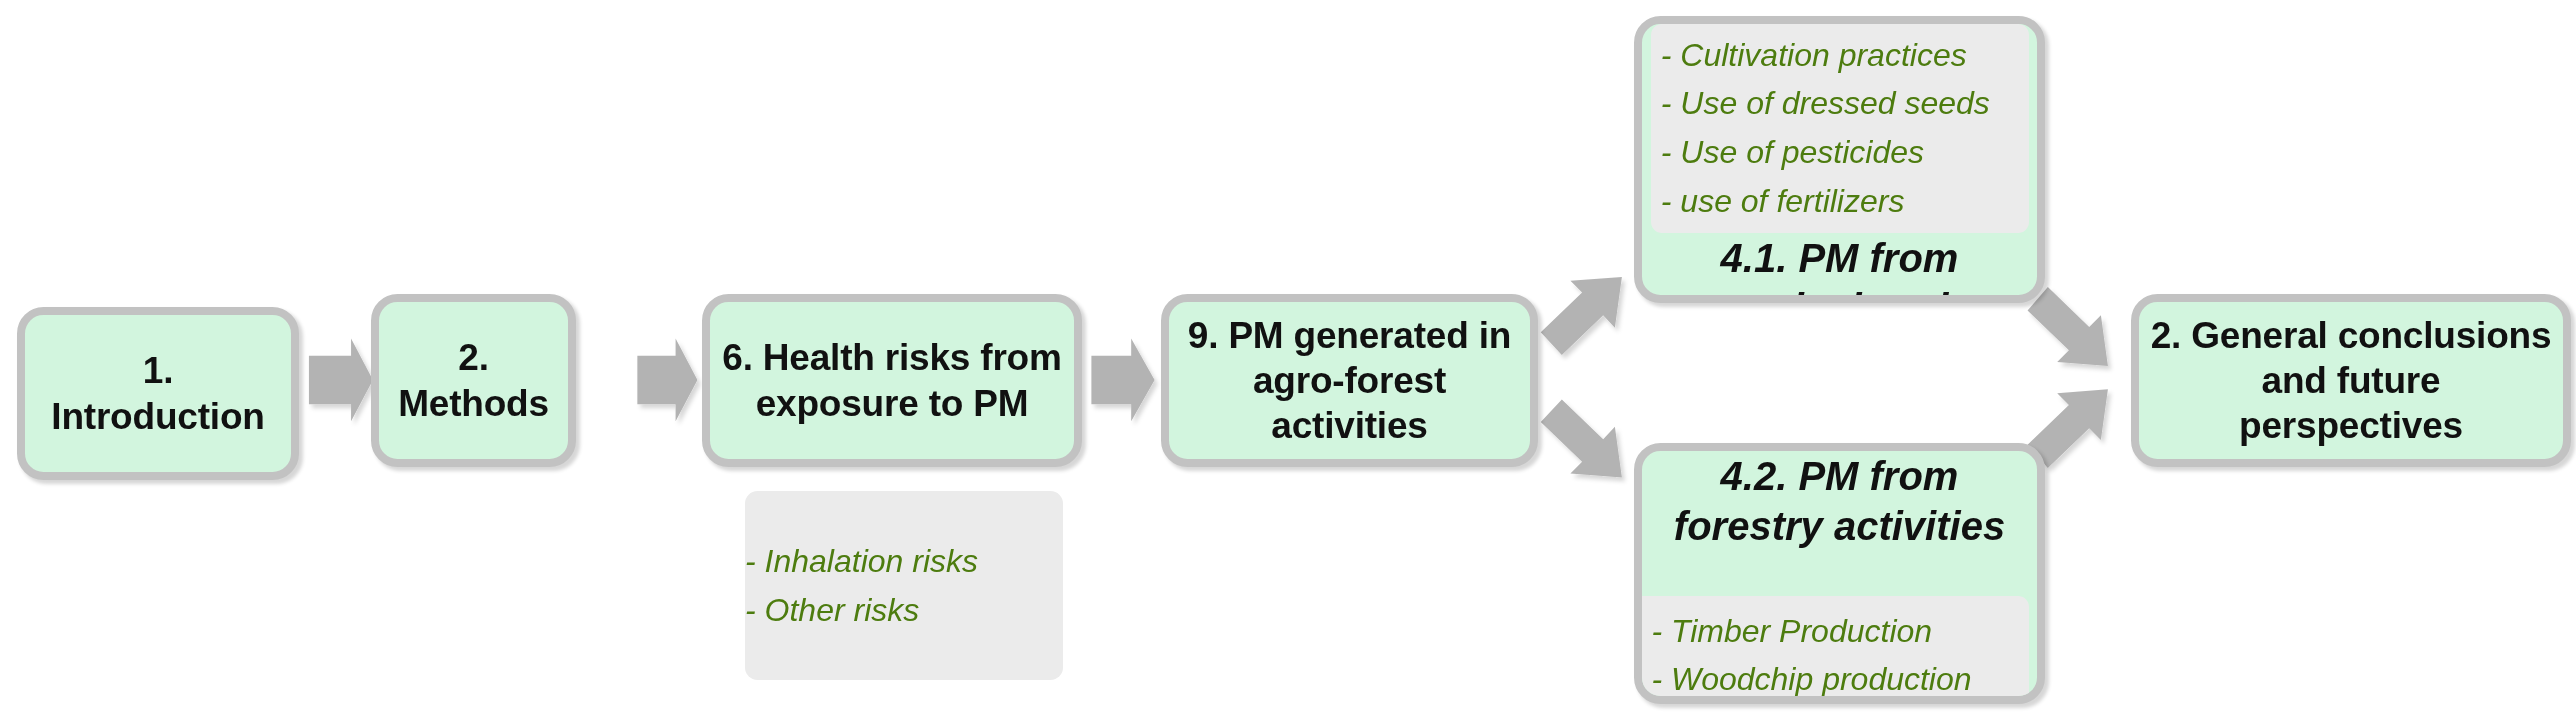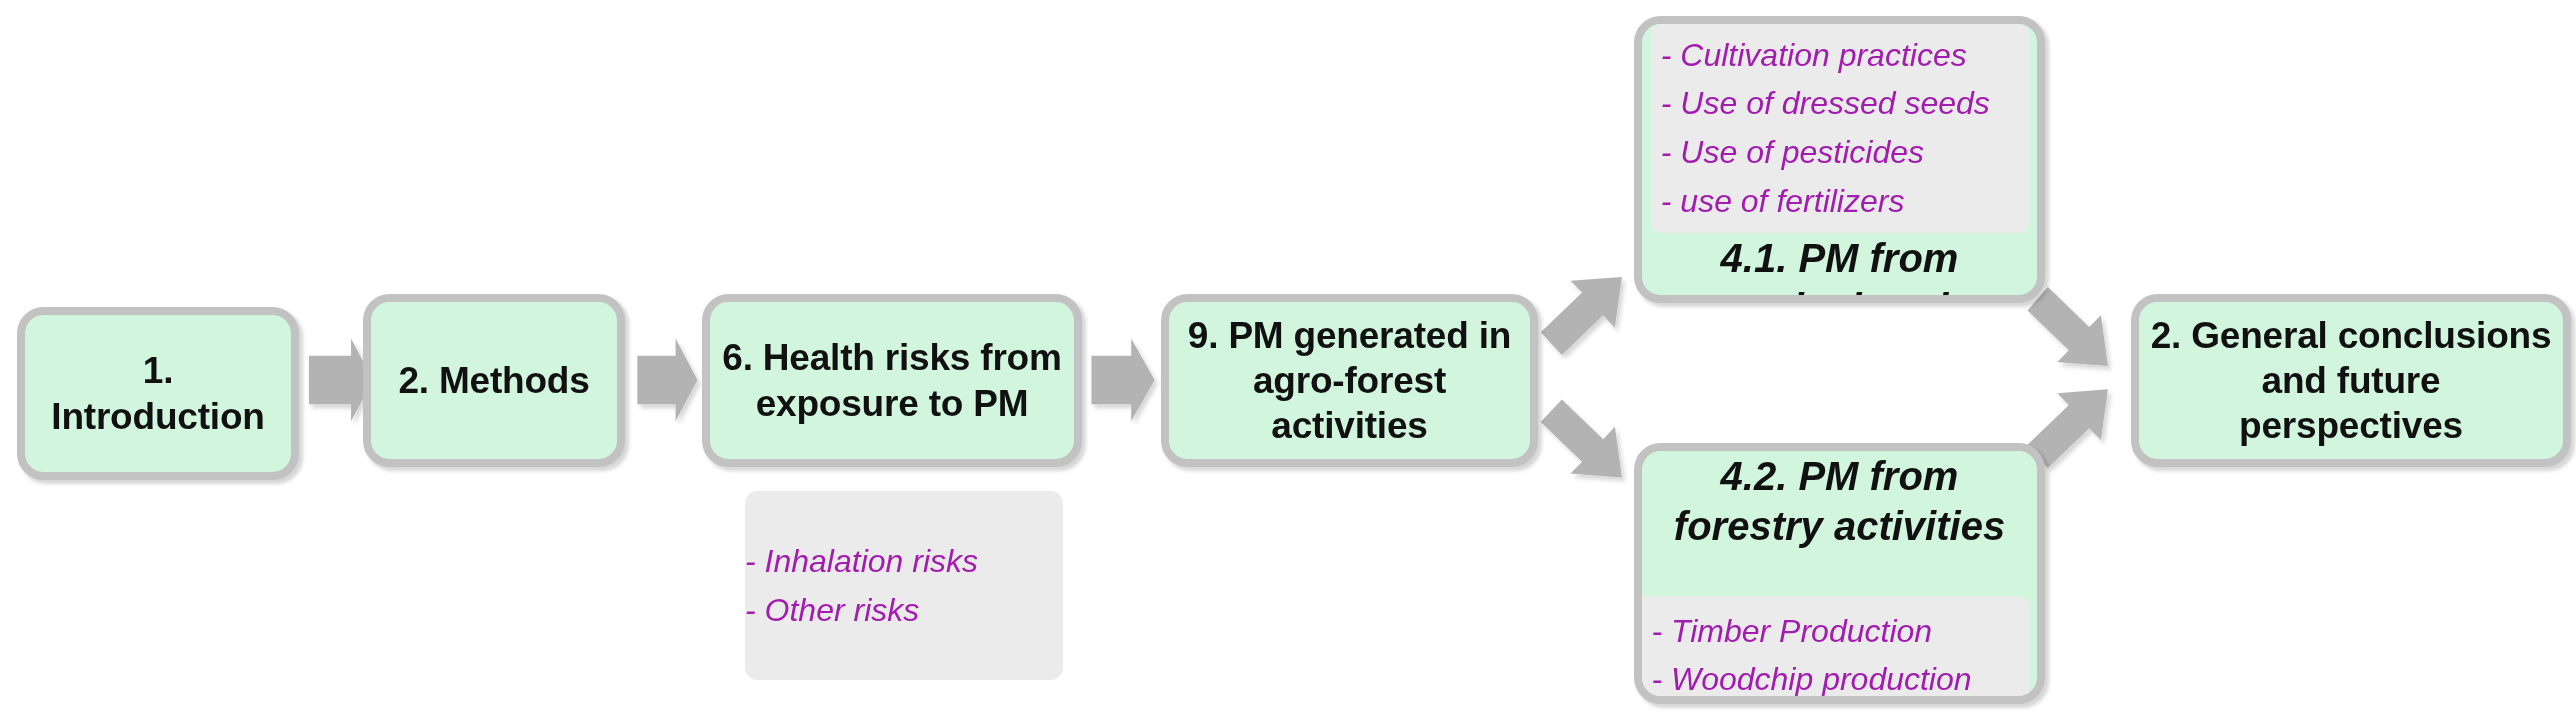--- a/index.html
+++ b/index.html
@@ -64,21 +64,21 @@
     box-sizing: border-box;
     background: #ebebeb;
     border-radius: 12.5px;
     display: flex;
     flex-direction: column;
     justify-content: center;
   }
   .note-line {
     font-size: 32px;
     font-style: italic;
-    color: #a21caf;
+    color: #4d7c0f;
     line-height: 1.52;
     white-space: pre;
   }
 
   
   .subnode {
     position: absolute;
     z-index: 2;
     box-sizing: border-box;
     border-radius: 26.5px;
@@ -108,21 +108,21 @@
     font-style: italic;
     font-size: 40px;
     line-height: 1.26;
     color: #111111;
     white-space: pre-line;
     padding: 0 11px;
   }
 
   
   #node-1   { left: 17px;   top: 294px; width: 282px; height: 173px; margin-top: 13px; }
-  #node-2   { left: 363px;  top: 294px; width: 262px; height: 173px; }
+  #node-2   { left: 371px;  top: 294px; width: 205px; height: 173px; }
   #node-3   { left: 702px;  top: 294px; width: 380px; height: 173px; }
   #node-4   { left: 1161px; top: 294px; width: 377px; height: 173px; }
   #node-5   { left: 2131px; top: 294px; width: 440px; height: 173px; }
 
   #note-3   { left: 745px;  top: 491px; width: 318px; height: 189px; }
 
   #node-41  { left: 1634px; top: 15.6px;  width: 411px; height: 287px; }
   #node-41 .inner-note { height: 209px; margin: 0 7.8px 0 9.4px; }
   #node-42  { left: 1634px; top: 443px; width: 411px; height: 261px; gap: 44px; }
   #node-42 .inner-note { height: 122px; margin: 0 7.8px 0 0; border-radius: 0 11px 11px 11px; justify-content: center; }

